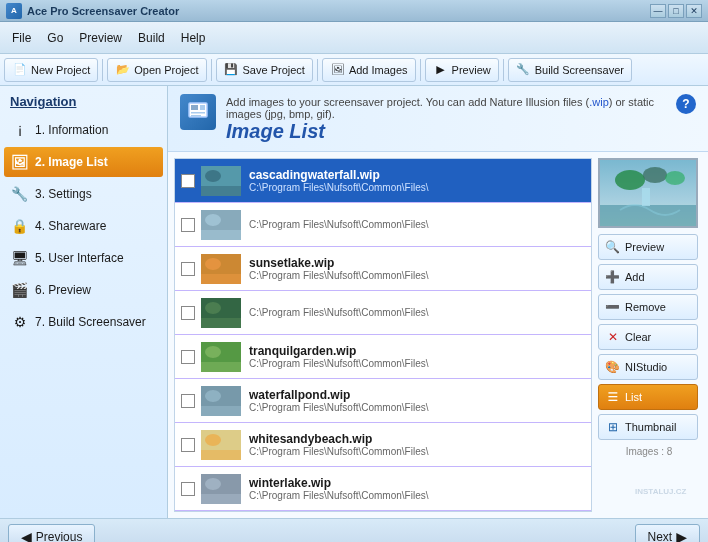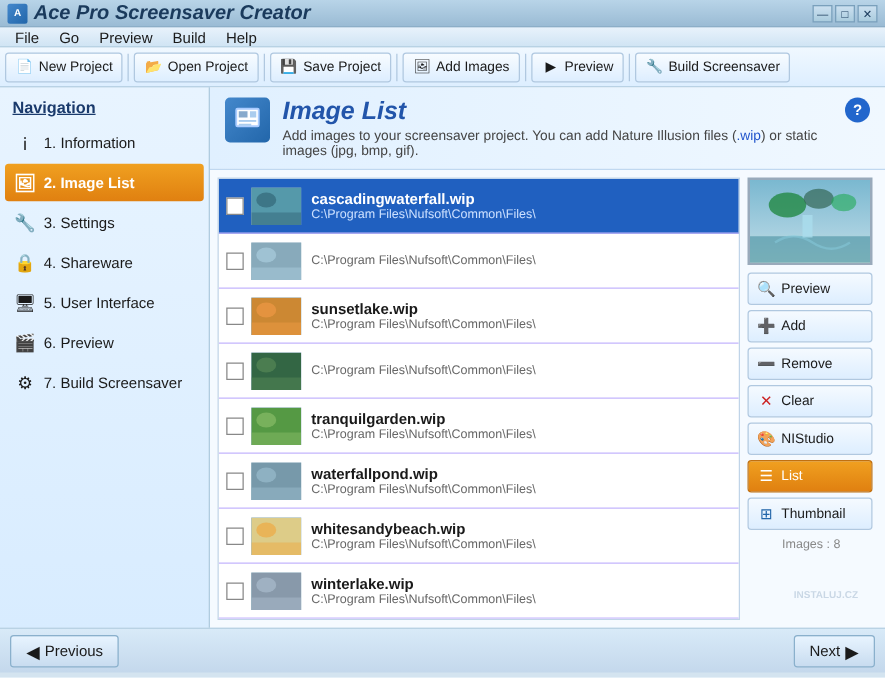--- a/index.html
+++ b/index.html
@@ -24,42 +24,41 @@
     #titlebar-icon {
       width: 16px; height: 16px;
       background: linear-gradient(135deg, #4488cc, #2266aa);
       border-radius: 2px;
       margin-right: 5px;
       display: flex; align-items: center; justify-content: center;
       color: white; font-size: 8px; font-weight: bold;
     }
     #titlebar-text {
       flex: 1;
-      font-size: 16px;
+      font-size: 11px;
       font-weight: bold;
       color: #1a3a5c;
-      font-style: italic;
     }
     #titlebar-buttons {
       display: flex; gap: 2px;
     }
     .titlebar-btn {
       width: 16px; height: 14px;
       border: 1px solid #7aa0bc;
       background: linear-gradient(to bottom, #cce0f0, #aaccde);
       font-size: 9px;
       display: flex; align-items: center; justify-content: center;
       cursor: pointer;
       color: #1a3a5c;
     }
 
     
     #menubar {
       background: linear-gradient(to bottom, #e8f2fb, #d0e4f4);
-      height: 16px;
+      height: 32px;
       display: flex;
       align-items: center;
       padding: 0 4px;
       border-bottom: 1px solid #b0cce0;
     }
     .menu-item {
       padding: 2px 8px;
       font-size: 12px;
       color: #1a1a1a;
       cursor: pointer;
@@ -422,24 +421,24 @@
         <div id="content-header-icon">
           <svg width="22" height="22" viewBox="0 0 22 22">
             <rect x="2" y="2" width="18" height="14" rx="1" fill="#fff" stroke="#aaccff" stroke-width="1.5"></rect>
             <rect x="4" y="4" width="7" height="5" fill="#88aacc"></rect>
             <rect x="13" y="4" width="5" height="5" fill="#aaccee"></rect>
             <rect x="4" y="11" width="14" height="1.5" fill="#aaccee"></rect>
             <rect x="4" y="14" width="10" height="1.5" fill="#aaccee"></rect>
           </svg>
         </div>
         <div id="content-header-text">
-          <div id="content-title">Image List</div>
           <div id="content-desc">
             Add images to your screensaver project. You can add Nature Illusion files (<span style="color:#2255cc;">.wip</span>) or static images (jpg, bmp, gif).
           </div>
+          <div id="content-title">Image List</div>
         </div>
       </div>
       <div id="help-icon">?</div>
     </div>
 
     <div id="list-area">
       <div id="image-list">
           <div class="image-row selected">
             <div class="row-checkbox"></div>
             <div class="row-thumb"><svg viewBox="0 0 40 30">

